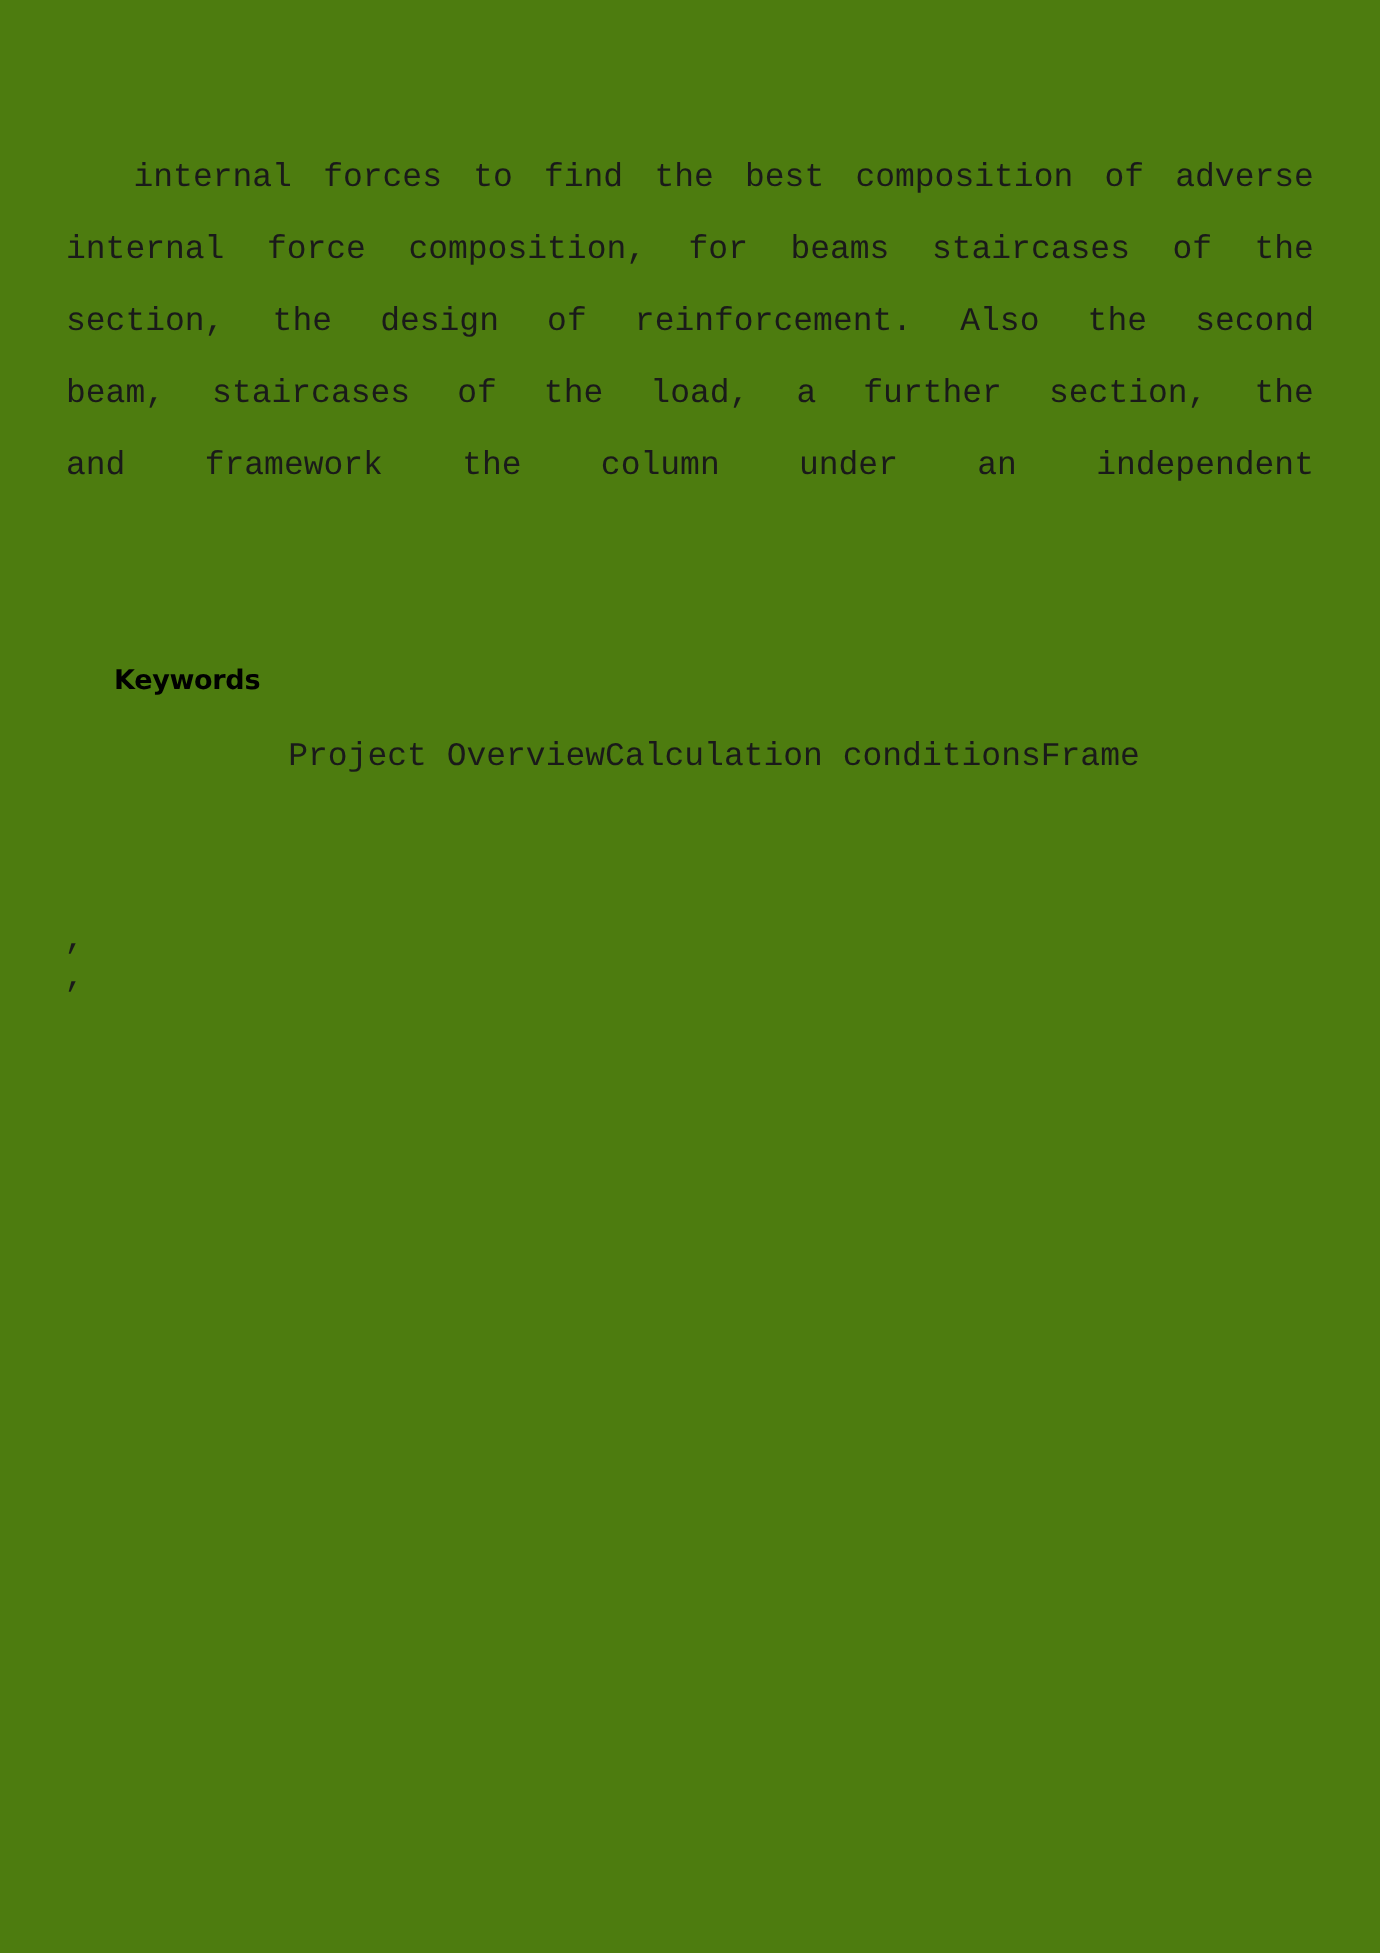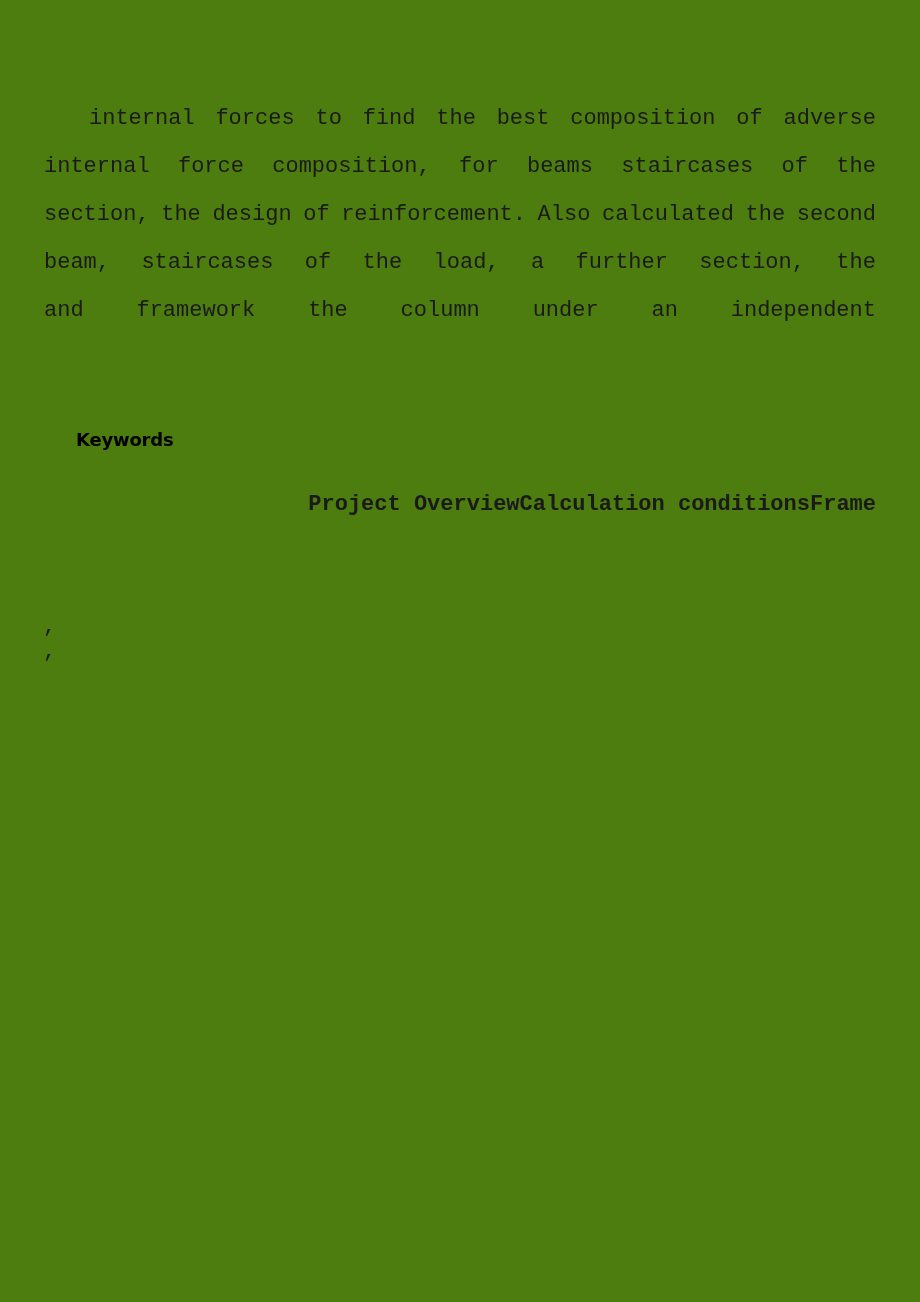--- a/index.html
+++ b/index.html
@@ -49,21 +49,21 @@
     width: 787px;
   }
   .body-line.last {
     display: block;
   }
 
   
   .keywords-heading {
     position: absolute;
     left: 76px;
-    top: 427px;
+    top: 441px;
     font-family: "DejaVu Sans", "Liberation Sans", sans-serif;
     font-size: 18px;
     font-weight: bold;
     line-height: 26px;
     color: #000000;
     letter-spacing: -0.2px;
   }
 
   
   .keywords-block {
@@ -76,24 +76,23 @@
     font-family: "Liberation Mono", "DejaVu Sans Mono", monospace;
     font-size: 22px;
     line-height: 48px;
     height: 48px;
     color: #1a1a1a;
     white-space: pre;
   }
   .kw-line.row {
     display: flex;
     flex-direction: row;
-    justify-content: flex-end;
+    justify-content: center;
     padding-left: 32px;
     width: 800px;
-    font-weight: bold;
   }
   .kw-line .kw {
     white-space: pre;
   }
 
   
   .stray-marks {
     position: absolute;
     left: 43px;
     top: 614px;
@@ -137,21 +136,20 @@
       <span class="w">the</span>
     </div>
 
     <div class="body-line justify">
       <span class="w">section,</span>
       <span class="w">the</span>
       <span class="w">design</span>
       <span class="w">of</span>
       <span class="w">reinforcement.</span>
       <span class="w">Also</span>
-      <span class="w">calculated</span>
       <span class="w">the</span>
       <span class="w">second</span>
     </div>
 
     <div class="body-line justify">
       <span class="w">beam,</span>
       <span class="w">staircases</span>
       <span class="w">of</span>
       <span class="w">the</span>
       <span class="w">load,</span>

